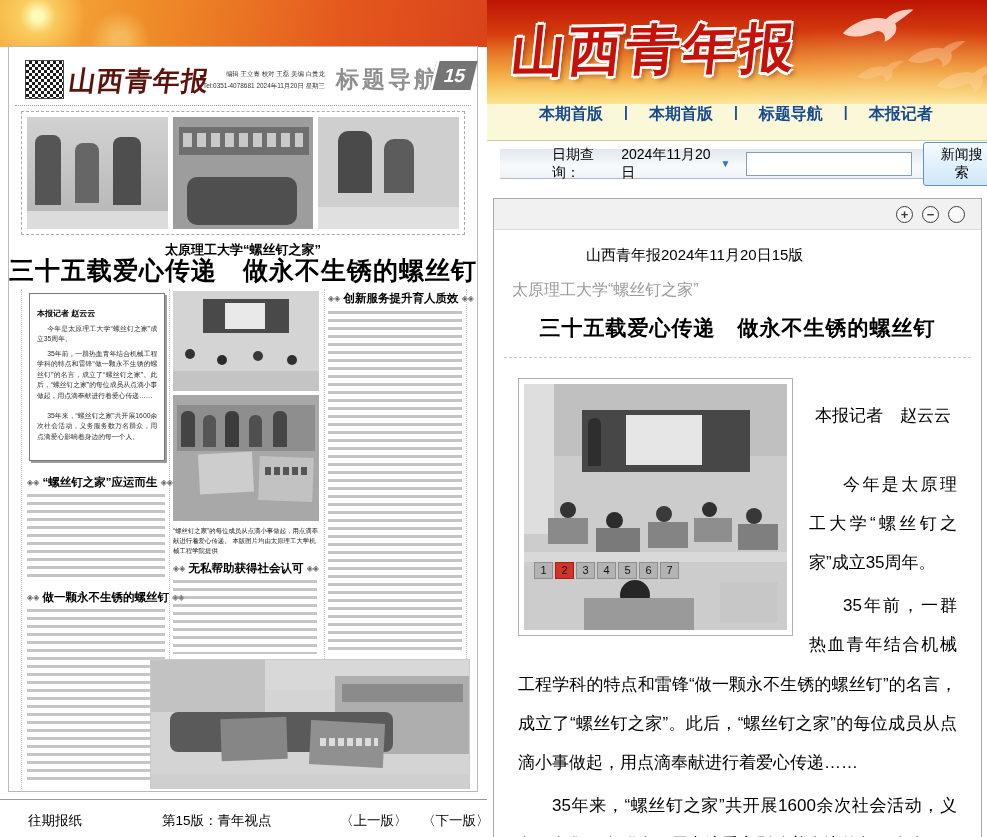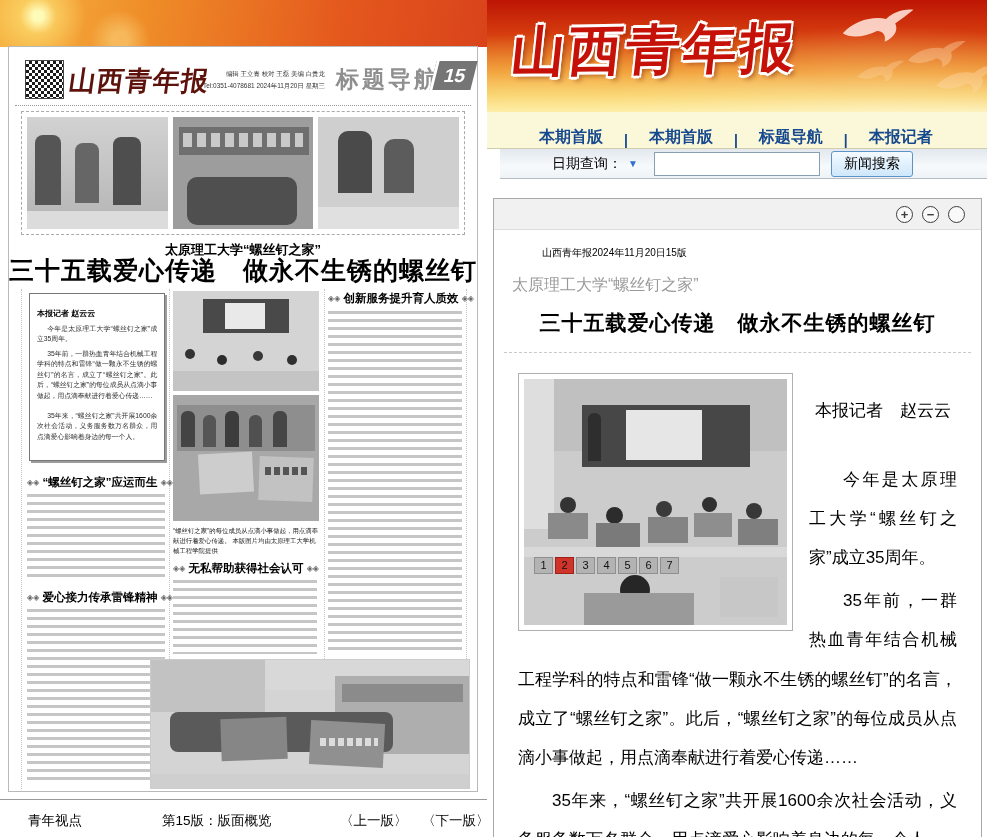--- a/index.html
+++ b/index.html
@@ -18,39 +18,39 @@
       radial-gradient(ellipse at 12% 135%, rgba(255,236,150,.9) 0%, transparent 55%),
       radial-gradient(ellipse at 80% 150%, rgba(255,244,190,.9) 0%, transparent 60%),
       linear-gradient(180deg,#bd1505 0%,#d53c0e 30%,#ee8b1e 65%,#f6c65c 86%,#fbf0bc 100%);}
   #site-logo{left:512px;top:6px;width:300px;font-family:"DejaVu Serif","Liberation Serif",serif;
     font-size:54px;font-weight:bold;color:#c61108;transform:skewX(-7deg) rotate(-1deg);
     letter-spacing:3px;line-height:1.6;
     text-shadow:-2px -2px 0 #fff,2px -2px 0 #fff,-2px 2px 0 #fff,2px 2px 0 #fff,0 -3px 0 #fff,0 3px 0 #fff,4px 4px 5px rgba(100,10,0,.45);}
   .dove{position:absolute;pointer-events:none}
 
   
-  #navbar{left:487px;top:112px;width:500px;height:37px;background:#fbf8da;border-bottom:1px solid #cfcdae;
-    display:flex;align-items:flex-end;padding-left:52px;box-sizing:border-box}
+  #navbar{left:487px;top:104px;width:500px;height:37px;background:#fbf8da;border-bottom:1px solid #cfcdae;
+    display:flex;align-items:flex-start;padding-left:52px;box-sizing:border-box}
   .nav-item{font-size:16px;font-weight:bold;color:#17498f;cursor:pointer;white-space:nowrap}
   .nav-sep{color:#17498f;font-weight:bold;margin:0 21px;font-size:14px}
   #searchbar{left:500px;top:149px;width:500px;height:30px;border-bottom:1px solid #b5bcc2;
     background:linear-gradient(180deg,#e2e8ee 0%,#f7fafc 60%,#eef3f7 100%);
     display:flex;align-items:center;padding-left:52px;box-sizing:border-box;font-size:14px}
   #date-caret{color:#2f6fce;font-size:10px;margin-left:6px}
   #search-input{margin-left:16px;width:156px;height:22px;border:1px solid #86a0b4;background:#fff;font-size:13px;padding:0 4px}
   #search-btn{margin-left:11px;font-size:14px;padding:3px 12px;border:1px solid #5e93c8;border-radius:3px;
     background:linear-gradient(180deg,#f4fbff,#cfe7fa);cursor:pointer;color:#000}
 
   
   #panel{left:493px;top:198px;width:489px;height:645px;border:1px solid #a9a9a9;background:#fff;box-sizing:border-box}
   #panel-toolbar{height:30px;background:#f1f1f1;border-bottom:1px solid #dcdcdc;display:flex;align-items:center;
     justify-content:flex-end;padding-right:16px;gap:9px}
   .circ{width:15px;height:15px;border:1.6px solid #3c3c3c;border-radius:50%;display:flex;align-items:center;
     justify-content:center;font-size:13px;line-height:1;color:#3c3c3c;font-weight:bold;cursor:pointer;background:#f9f9f9}
-  #dateline{margin:16px 0 0 48px;font-size:10px}
+  #dateline{margin:16px 0 0 92px;font-size:15px}
   #kicker{margin:15px 0 0 18px;font-size:16px;color:#9a9a9a}
   #title{text-align:center;font-size:21px;font-weight:bold;margin-top:13px;letter-spacing:1px}
   #dashes{border-top:1px dashed #c9c9c9;margin:15px 10px 0}
   #content{padding:12px 24px 0;font-size:17px;line-height:2.3;text-align:justify}
   #photo-frame{float:left;width:263px;height:246px;border:1px solid #b0b0b0;padding:5px;background:#fff;
     margin:8px 16px 6px 0;position:relative}
   #photo-scene{position:relative;width:100%;height:100%;background:#cccccc;overflow:hidden}
   #photo-scene i,.ph i{position:absolute;display:block}
   #pager{position:absolute;left:10px;top:178px;display:flex;gap:2px}
   .pg{width:17px;height:15px;background:#b3b3b3;border:1px solid #8f8f8f;font-size:11px;color:#111;
@@ -126,20 +126,21 @@
   <span class="nav-sep">|</span>
   <span class="nav-item">本期首版</span>
   <span class="nav-sep">|</span>
   <span class="nav-item">标题导航</span>
   <span class="nav-sep">|</span>
   <span class="nav-item">本报记者</span>
 </div>
 
 <div id="searchbar" class="abs">
   <span>日期查询：</span>
+  <span style="margin-left:6px">2024年11月20日</span>
   <span id="date-caret">▼</span>
   <input id="search-input" type="text" value="" style="">
   <button id="search-btn">新闻搜索</button>
 </div>
 
 <div id="panel" class="abs">
   <div id="panel-toolbar">
     <span class="circ">+</span>
     <span class="circ">−</span>
     <span class="circ"></span>
@@ -238,21 +239,21 @@
         <div class="np-tiny">35年来，“螺丝钉之家”共开展1600余次社会活动，义务服务数万名群众，用点滴爱心影响着身边的每一个人。</div>
       </div>
       <div class="np-sechead" style="top:186px">
         <span class="deco">◈◈</span>
         <span>“螺丝钉之家”应运而生</span>
         <span class="deco">◈◈</span>
       </div>
       <div class="stx" style="left:0;top:205px;width:138px;height:88px"></div>
       <div class="np-sechead" style="top:301px">
         <span class="deco">◈◈</span>
-        <span>爱心接力传承雷锋精神</span>
+        <span>做一颗永不生锈的螺丝钉</span>
         <span class="deco">◈◈</span>
       </div>
       <div class="stx" style="left:0;top:320px;width:138px;height:176px"></div>
     </div>
 
     <div class="np-col" style="left:306px;width:136px;height:500px">
       <div class="np-sechead" style="top:2px">
         <span class="deco">◈◈</span>
         <span>创新服务提升育人质效</span>
         <span class="deco">◈◈</span>
@@ -298,17 +299,17 @@
       <i style="left:6%;top:52px;width:70%;height:40px;background:#5a5a5a;border-radius:8px"></i>
       <i style="left:22%;top:58px;width:66px;height:42px;background:#868686;transform:rotate(-2deg)"></i>
       <i style="left:50%;top:62px;width:74px;height:44px;background:#909090;transform:rotate(3deg)"></i>
       <i style="left:53%;top:78px;width:58px;height:8px;background:repeating-linear-gradient(90deg,#dcdcdc 0 6px,#909090 6px 9px)"></i>
       <i style="left:0;bottom:0;width:100%;height:14px;background:#cfcfcf"></i>
     </div>
   </div>
 </div>
 
 <div id="footer-bar" class="abs">
-  <span id="f-overview">青年视点</span>
-  <span id="f-page">第15版：版面概览</span>
+  <span id="f-overview">往期报纸</span>
+  <span id="f-page">第15版：青年视点</span>
   <span id="f-prev">〈上一版〉</span>
   <span id="f-next">〈下一版〉</span>
 </div>
 
 </body></html>

